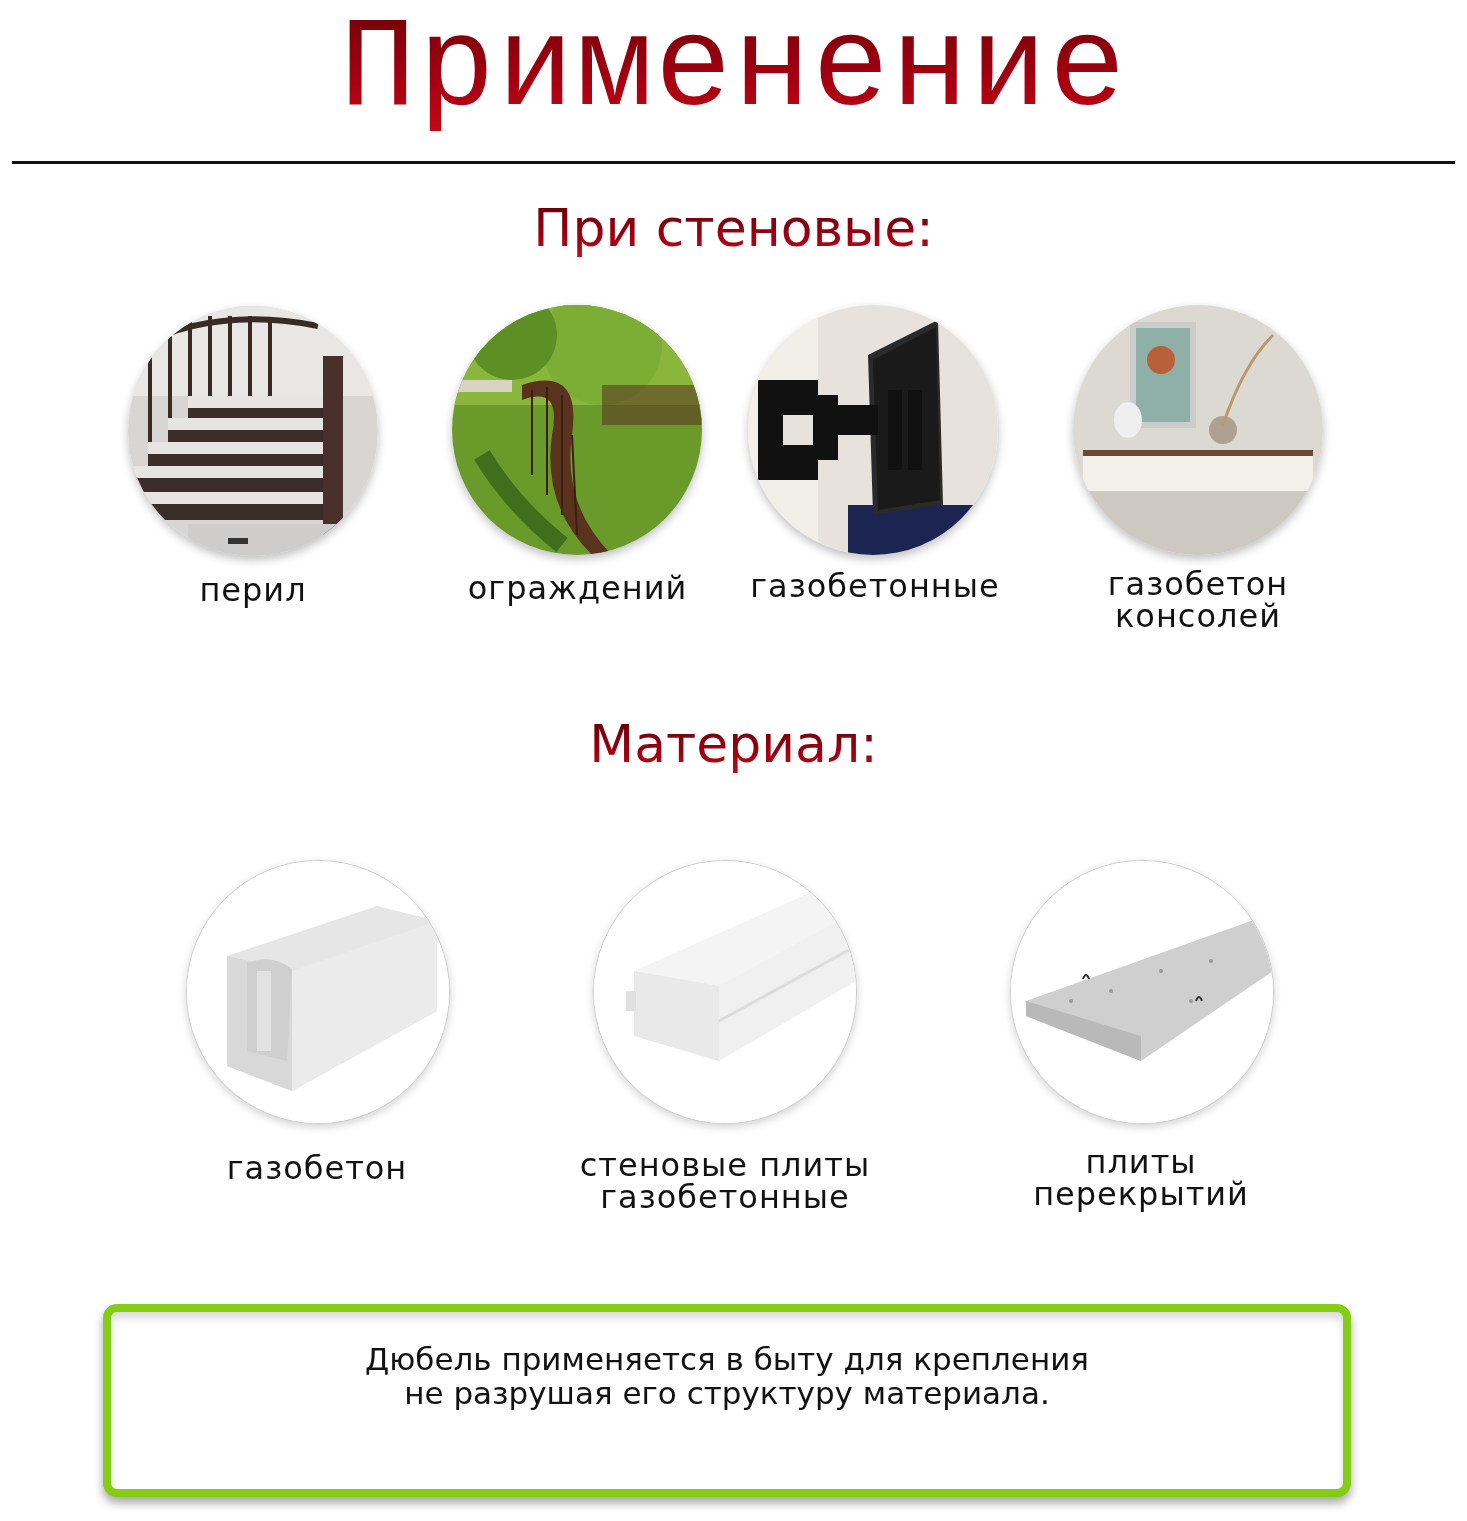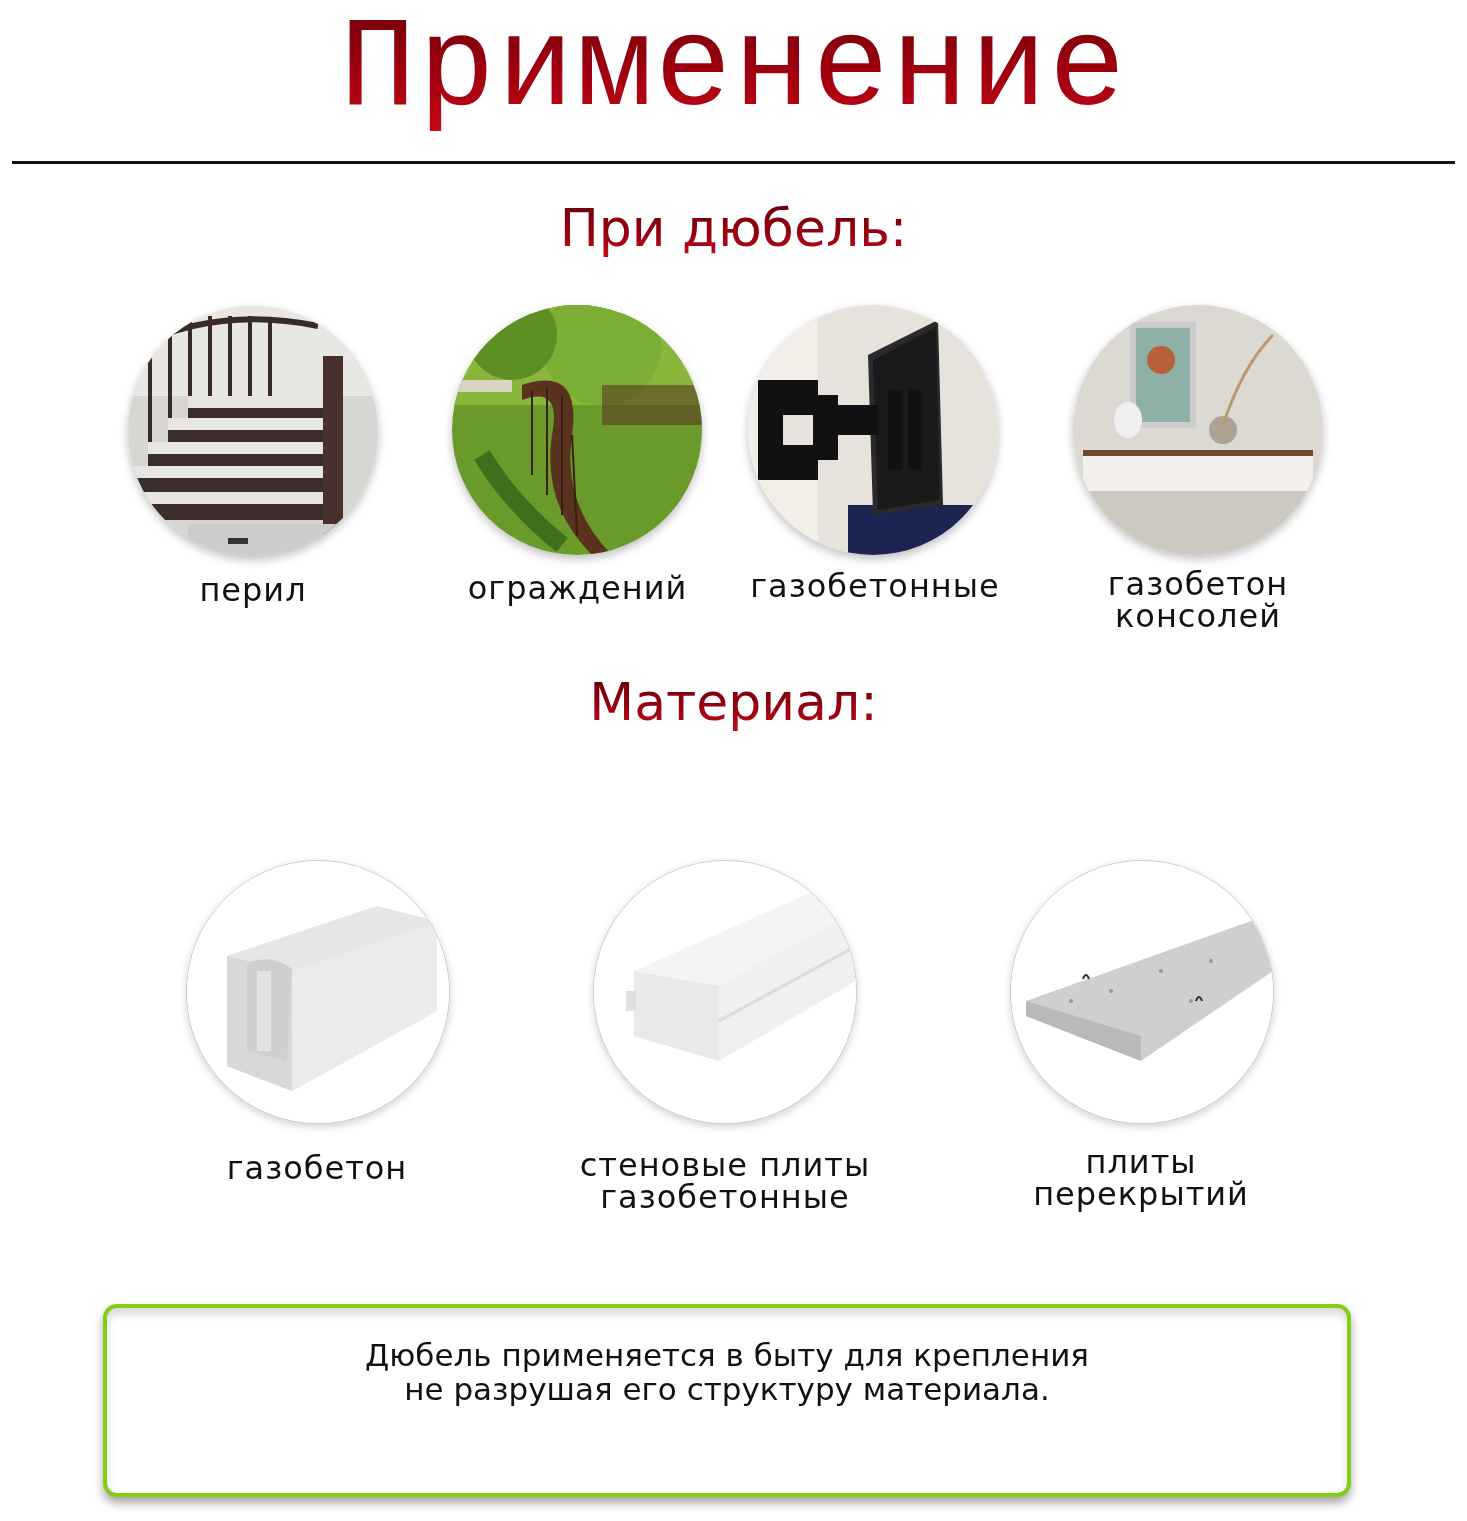--- a/index.html
+++ b/index.html
@@ -28,38 +28,38 @@
       position: absolute; border-radius: 50%; overflow: hidden;
       box-shadow: 0 4px 10px rgba(0,0,0,0.25);
     }
     .circle.light { border: 1px solid #ccc; box-shadow: 0 3px 8px rgba(0,0,0,0.18); background: #fff; }
     .caption {
       position: absolute; text-align: center; font-family: "DejaVu Sans", sans-serif;
       font-size: 32px; line-height: 32px; color: #111; letter-spacing: 1px;
     }
     .notice {
       position: absolute; left: 103px; top: 1304px; width: 1248px; height: 193px;
-      border: 4px solid #84cc16; border-radius: 14px; background: #fff;
+      border: 8px solid #84cc16; border-radius: 14px; background: #fff;
       box-shadow: 0 6px 10px rgba(0,0,0,0.35), inset 0 6px 8px rgba(0,0,0,0.15);
       box-sizing: border-box;
     }
     .notice-text {
       position: absolute; left: 0; right: 0; top: 30px; text-align: center;
       font-family: "DejaVu Sans", sans-serif; font-size: 31px; line-height: 34px; color: #111;
     }
     .notice-text div { white-space: nowrap; }
     svg { display: block; }
   </style>
 </head>
 <body>
 
 <div class="title">Применение</div>
 <div class="rule"></div>
 
-<div class="subtitle" style="top:196px;">При дюбель:</div>
+<div class="subtitle" style="top:196px;">При стеновые:</div>
 
 <div class="circle" style="left:128px;top:306px;width:250px;height:250px;">
   <svg width="250" height="250" viewBox="0 0 250 250">
     <rect width="250" height="250" fill="#d8d6d3"></rect>
     <rect x="0" y="0" width="250" height="90" fill="#e9e7e4"></rect>
     <g fill="#3a2a26">
       <rect x="20" y="20" width="4" height="150"></rect>
         <rect x="40" y="15" width="4" height="150"></rect>
       <rect x="60" y="12" width="4" height="140"></rect>
         <rect x="80" y="10" width="4" height="120"></rect>
@@ -139,21 +139,21 @@
   <div>ограждений</div>
 </div>
 <div class="caption" style="left:735px;width:280px;top:570px;">
   <div>газобетонные</div>
 </div>
 <div class="caption" style="left:1073px;width:250px;top:568px;">
   <div>газобетон</div>
   <div>консолей</div>
 </div>
 
-<div class="subtitle" style="top:670px;">Материал:</div>
+<div class="subtitle" style="top:712px;">Материал:</div>
 
 <div class="circle light" style="left:186px;top:860px;width:262px;height:262px;">
   <svg width="262" height="262" viewBox="0 0 262 262">
     <rect width="262" height="262" fill="#ffffff"></rect>
     <path d="M40 95 L190 45 L250 60 L250 150 L105 230 L40 205 Z" fill="#e6e6e6"></path>
     <path d="M40 95 L105 110 L105 230 L40 205 Z" fill="#d8d8d8"></path>
     <path d="M105 110 L250 60 L250 150 L105 230 Z" fill="#ebebeb"></path>
     <path d="M60 102 Q85 92 105 108 L100 200 L60 190 Z" fill="#cfcfcf"></path>
     <rect x="70" y="110" width="14" height="80" fill="#e2e2e2"></rect>
   </svg>

